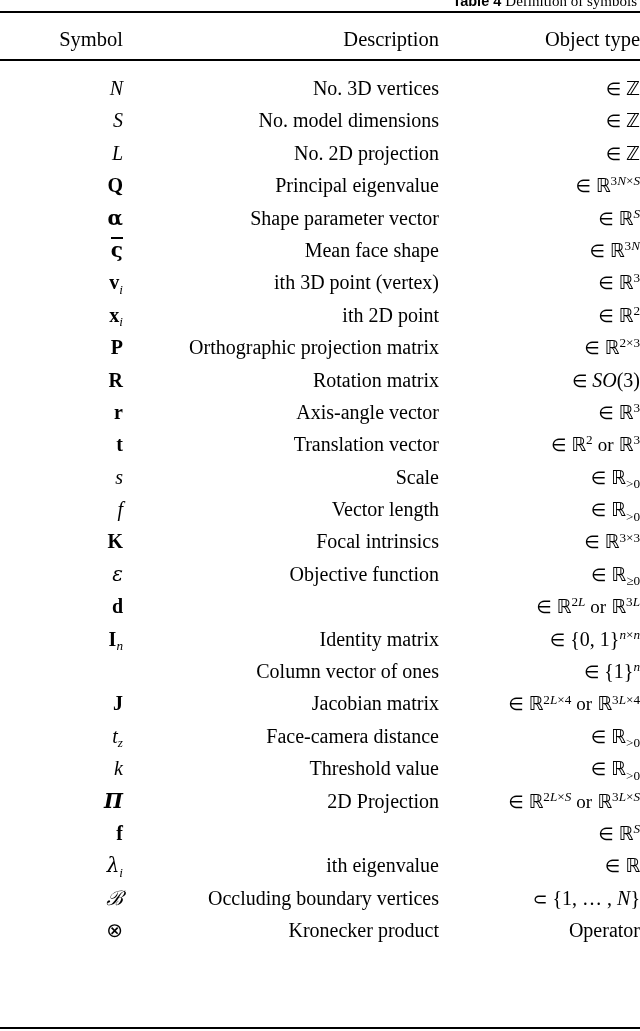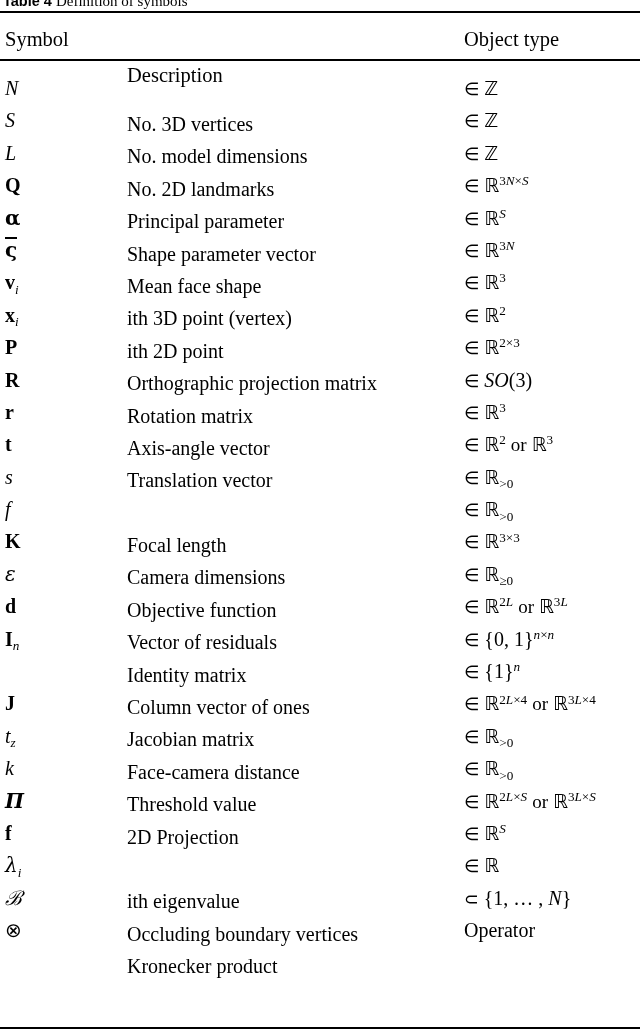--- a/index.html
+++ b/index.html
@@ -14,20 +14,21 @@
     font-family: "Liberation Serif", "DejaVu Serif", serif;
     color: #000000;
     -webkit-font-smoothing: antialiased;
   }
 
   .table-figure {
     position: relative;
     width: 640px;
     height: 850px;
     box-sizing: border-box;
+    text-align: right;
   }
 
   
   .caption {
     position: absolute;
     top: -9px;
     left: 3px;
     width: 634px;
     height: 20px;
     overflow: hidden;
@@ -83,21 +84,21 @@
     white-space: nowrap;
     line-height: 32.4px;
     font-size: 20px;
   }
   .header-row .cell {
     line-height: 34px;
     font-size: 20.5px;
   }
 
   .col-symbol { left: 5px;   width: 118px; }
-  .col-desc   { left: 127px; width: 330px; margin-top: 36px; }
+  .col-desc   { left: 109px; width: 330px; }
   .col-type   { left: 464px; width: 176px; }
 
   
   .mi   { font-style: italic; }
   .mb   { font-weight: bold; font-style: normal; }
   .mbi  { font-weight: bold; font-style: italic; }
   .mup  { font-style: normal; }
 
   .sub, .sup {
     font-size: 0.66em;
@@ -182,27 +183,27 @@
     </div>
 
     <div class="row">
       <div class="cell col-symbol"><span class="mi">S</span></div>
       <div class="cell col-desc">No. model dimensions</div>
       <div class="cell col-type"><span class="op">∈</span> <span class="blackboard">ℤ</span></div>
     </div>
 
     <div class="row">
       <div class="cell col-symbol"><span class="mi">L</span></div>
-      <div class="cell col-desc">No. 2D landmarks</div>
+      <div class="cell col-desc">No. 2D projection</div>
       <div class="cell col-type"><span class="op">∈</span> <span class="blackboard">ℤ</span></div>
     </div>
 
     <div class="row">
       <div class="cell col-symbol"><span class="mb">Q</span></div>
-      <div class="cell col-desc">Principal parameter</div>
+      <div class="cell col-desc">Principal eigenvalue</div>
       <div class="cell col-type"><span class="op">∈</span> <span class="blackboard">ℝ</span><span class="sup"><span class="up">3</span>N<span class="up">×</span>S</span></div>
     </div>
 
     <div class="row">
       <div class="cell col-symbol"><span class="greek-b">α</span></div>
       <div class="cell col-desc">Shape parameter vector</div>
       <div class="cell col-type"><span class="op">∈</span> <span class="blackboard">ℝ</span><span class="sup">S</span></div>
     </div>
 
     <div class="row">
@@ -242,44 +243,44 @@
     </div>
 
     <div class="row">
       <div class="cell col-symbol"><span class="mb">t</span></div>
       <div class="cell col-desc">Translation vector</div>
       <div class="cell col-type"><span class="op">∈</span> <span class="blackboard">ℝ</span><span class="sup"><span class="up">2</span></span> <span class="word">or</span> <span class="blackboard">ℝ</span><span class="sup"><span class="up">3</span></span></div>
     </div>
 
     <div class="row">
       <div class="cell col-symbol"><span class="mi">s</span></div>
+      <div class="cell col-desc">Scale</div>
       <div class="cell col-type"><span class="op">∈</span> <span class="blackboard">ℝ</span><span class="sub"><span class="up">&gt;0</span></span></div>
     </div>
 
     <div class="row">
       <div class="cell col-symbol"><span class="mi">f</span></div>
-      <div class="cell col-desc">Focal length</div>
+      <div class="cell col-desc">Vector length</div>
       <div class="cell col-type"><span class="op">∈</span> <span class="blackboard">ℝ</span><span class="sub"><span class="up">&gt;0</span></span></div>
     </div>
 
     <div class="row">
       <div class="cell col-symbol"><span class="mb">K</span></div>
-      <div class="cell col-desc">Camera dimensions</div>
+      <div class="cell col-desc">Focal intrinsics</div>
       <div class="cell col-type"><span class="op">∈</span> <span class="blackboard">ℝ</span><span class="sup"><span class="up">3×3</span></span></div>
     </div>
 
     <div class="row">
       <div class="cell col-symbol"><span class="greek mi">ε</span></div>
       <div class="cell col-desc">Objective function</div>
       <div class="cell col-type"><span class="op">∈</span> <span class="blackboard">ℝ</span><span class="sub"><span class="up">≥0</span></span></div>
     </div>
 
     <div class="row">
       <div class="cell col-symbol"><span class="mb">d</span></div>
-      <div class="cell col-desc">Vector of residuals</div>
       <div class="cell col-type"><span class="op">∈</span> <span class="blackboard">ℝ</span><span class="sup"><span class="up">2</span>L</span> <span class="word">or</span> <span class="blackboard">ℝ</span><span class="sup"><span class="up">3</span>L</span></div>
     </div>
 
     <div class="row">
       <div class="cell col-symbol"><span class="mb">I</span><span class="sub">n</span></div>
       <div class="cell col-desc">Identity matrix</div>
       <div class="cell col-type"><span class="op">∈</span> <span class="mup">{0, 1}</span><span class="sup">n<span class="up">×</span>n</span></div>
     </div>
 
     <div class="row">

